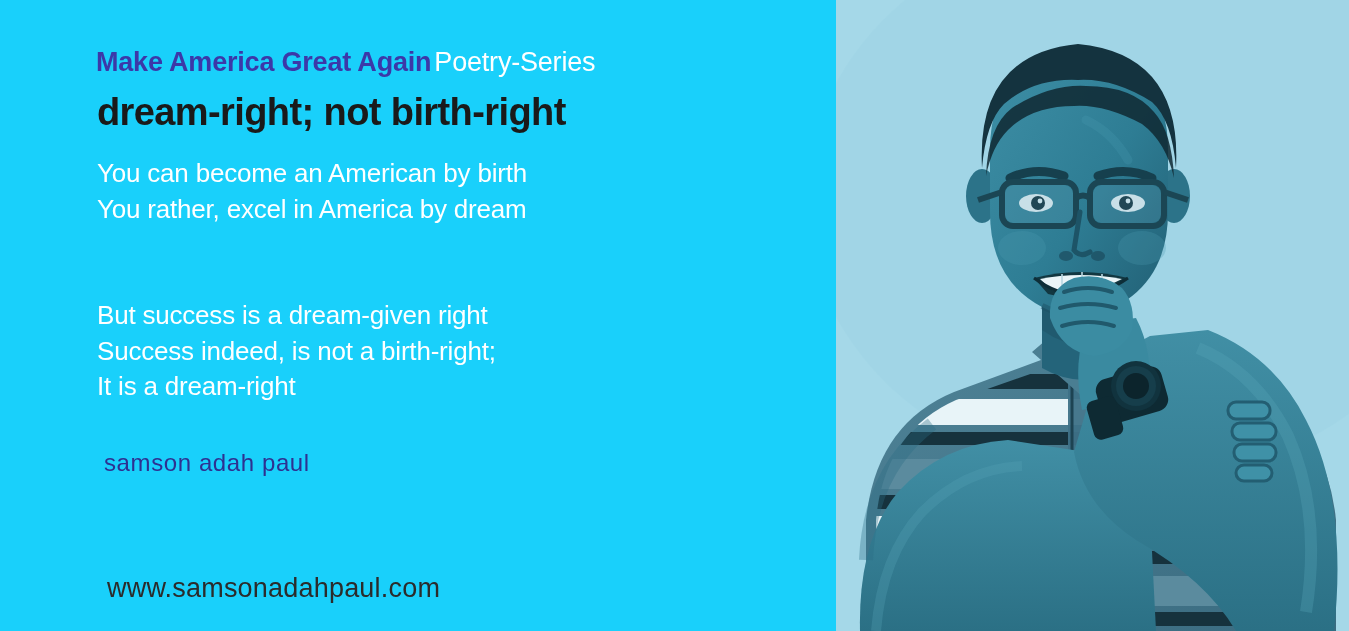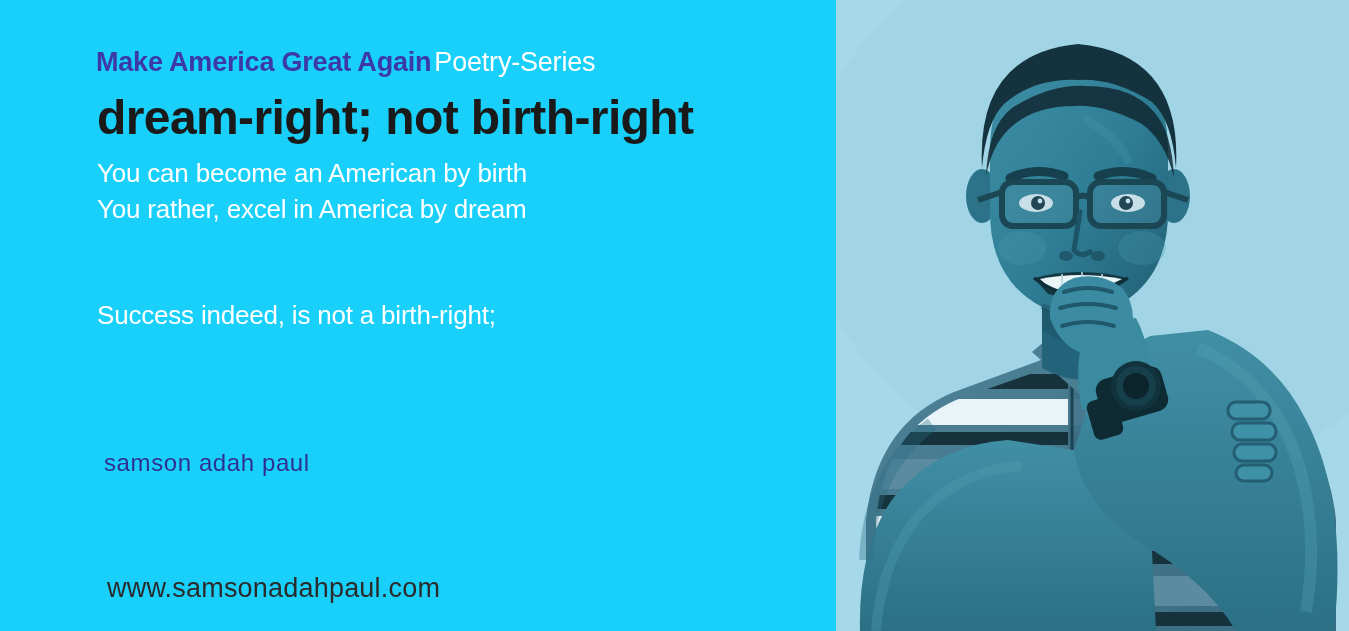--- a/index.html
+++ b/index.html
@@ -39,21 +39,21 @@
   }
   .series-suffix {
     font-weight:400;
     color:#FFFFFF;
     margin-left:3px;
   }
 
   .poem-title {
     position:absolute;
     left:97px; top:92px;
-    font-size:48px;
+    font-size:38px;
     font-weight:bold;
     color:#1A1A1A;
     letter-spacing:-0.6px;
     white-space:nowrap;
     line-height:1.1;
   }
 
   .stanza {
     position:absolute;
     left:97px;
@@ -109,21 +109,23 @@
     </div>
 
     <div class="poem-title">dream-right; not birth-right</div>
 
     <div class="stanza stanza-1">
       <span class="verse-line">You can become an American by birth</span>
       <span class="verse-line">You rather, excel in America by dream</span>
     </div>
 
     <div class="stanza stanza-2">
+      <span class="verse-line">But success is a dream-given right</span>
       <span class="verse-line">Success indeed, is not a birth-right;</span>
+      <span class="verse-line">It is a dream-right</span>
     </div>
 
     <div class="byline">samson adah paul</div>
 
     <div class="website">www.samsonadahpaul.com</div>
   </div>
 
   <div class="photo-panel">
     <svg viewBox="0 0 513 631" xmlns="http://www.w3.org/2000/svg">
       <defs>

